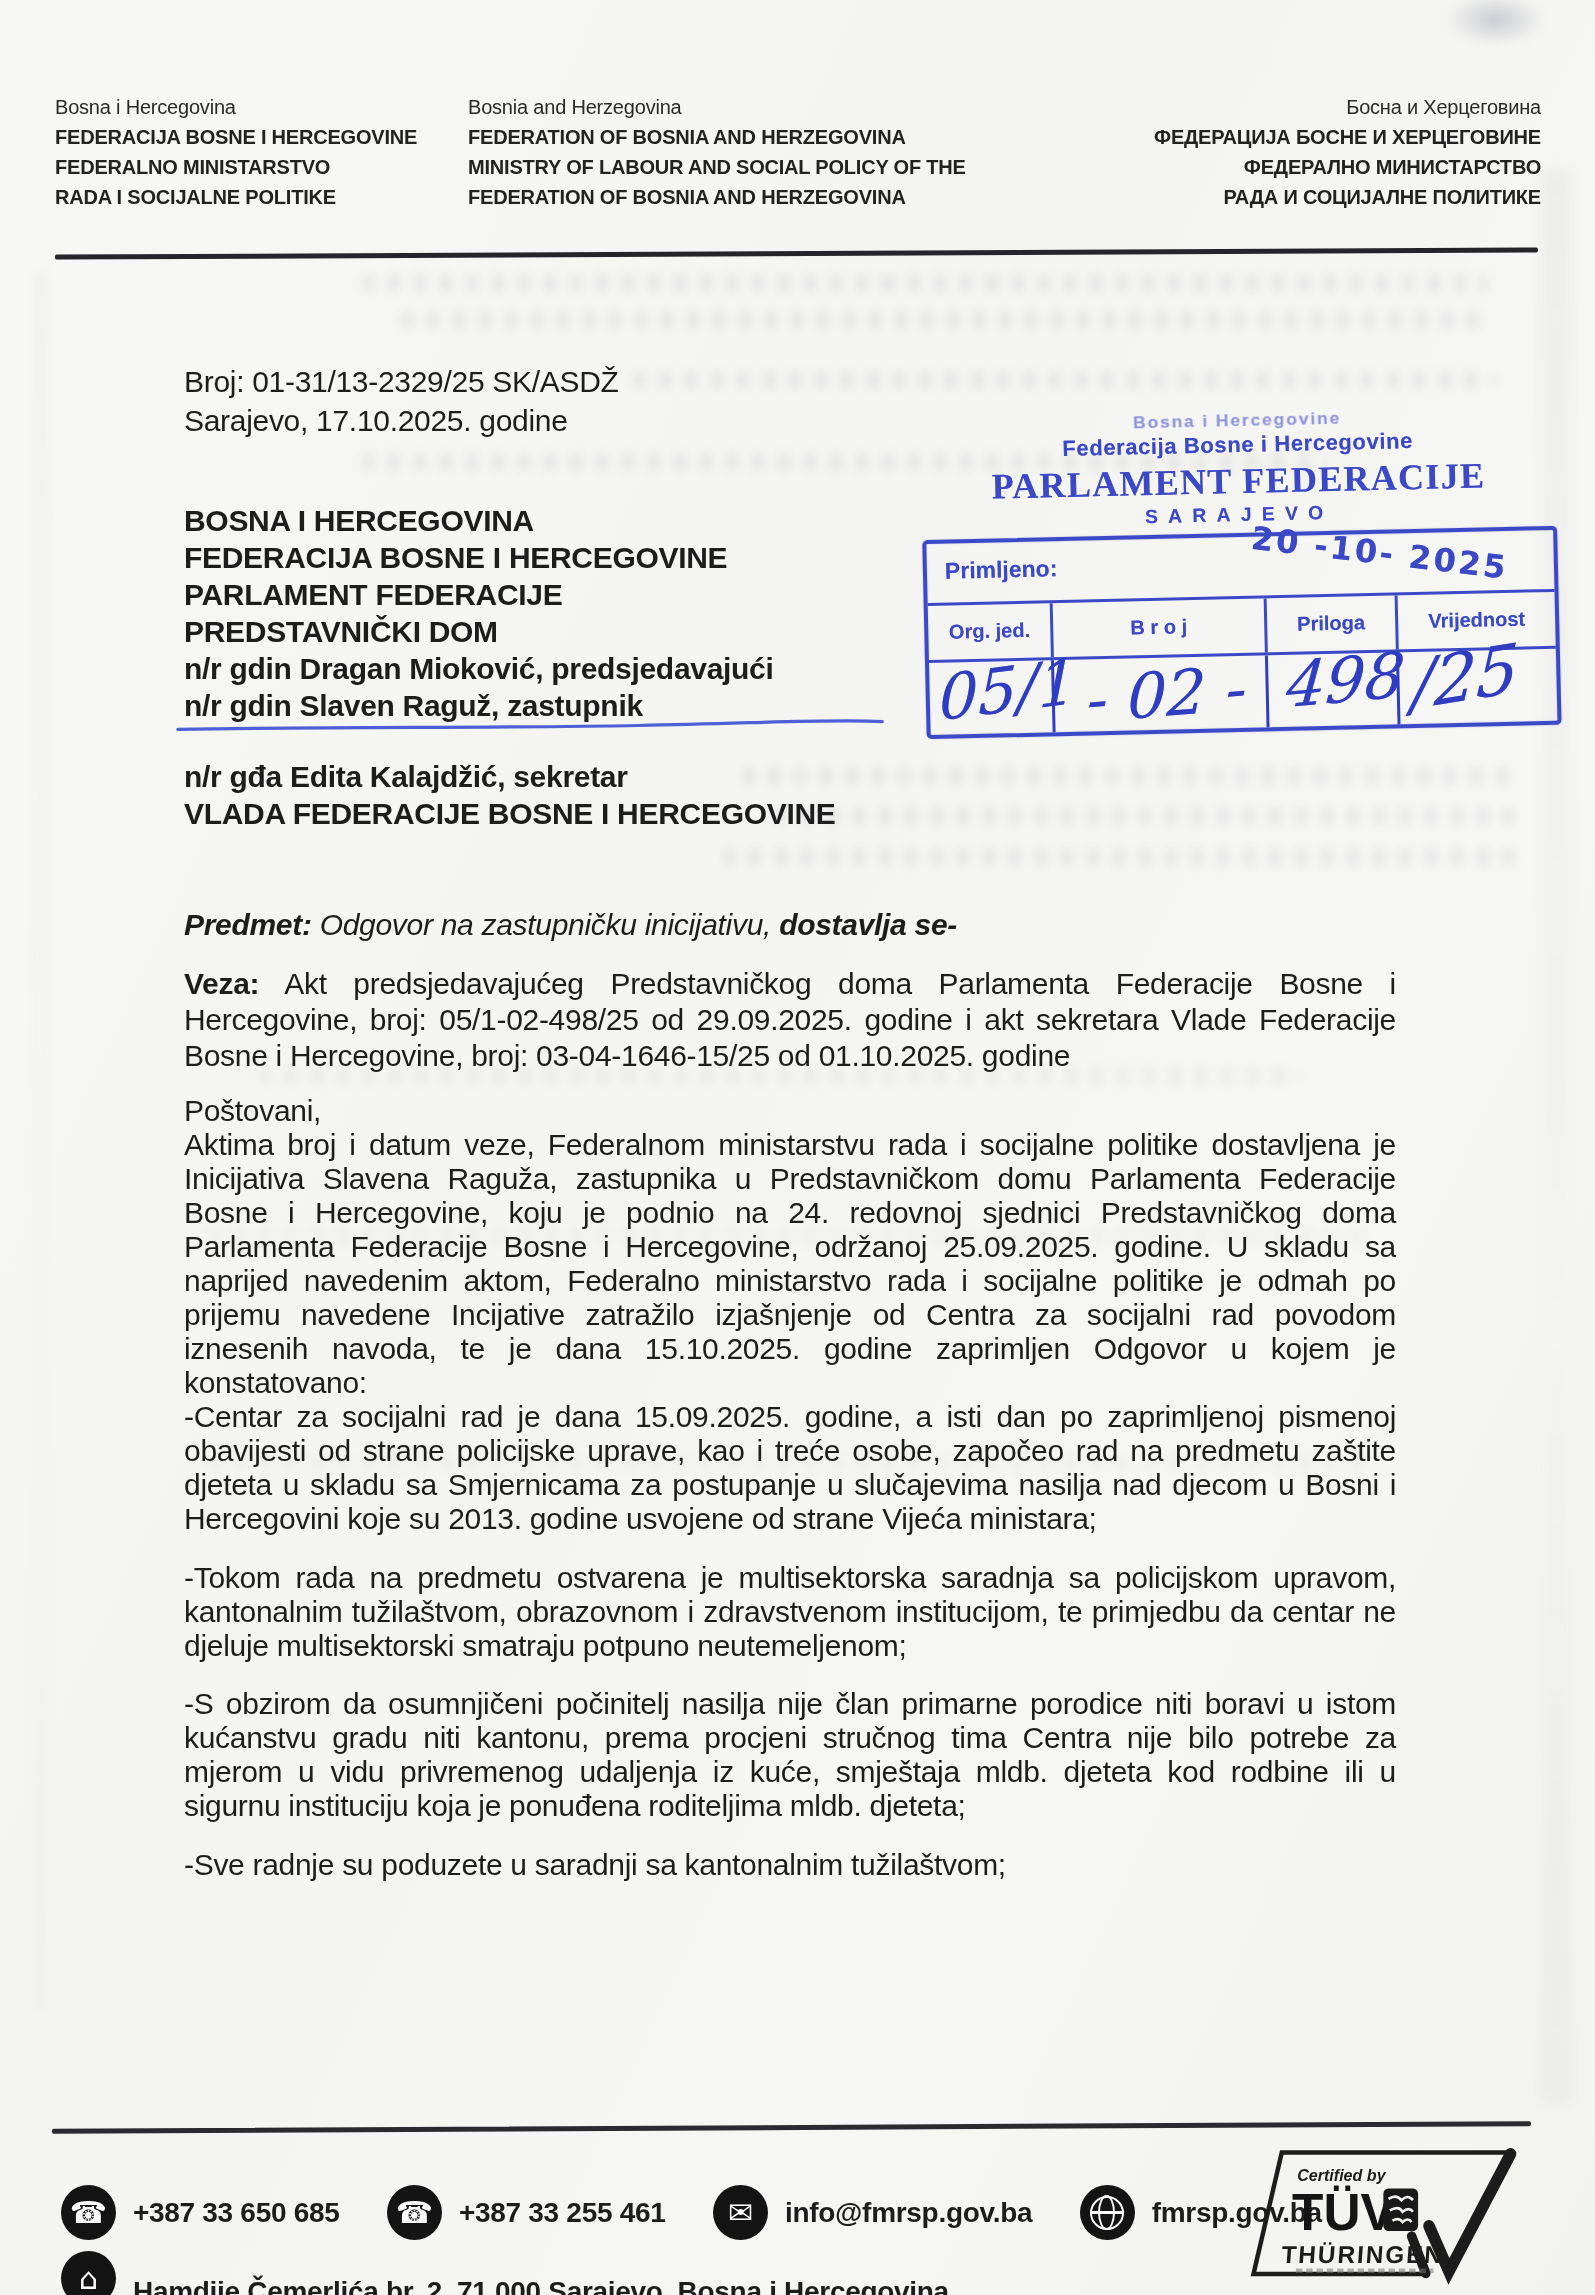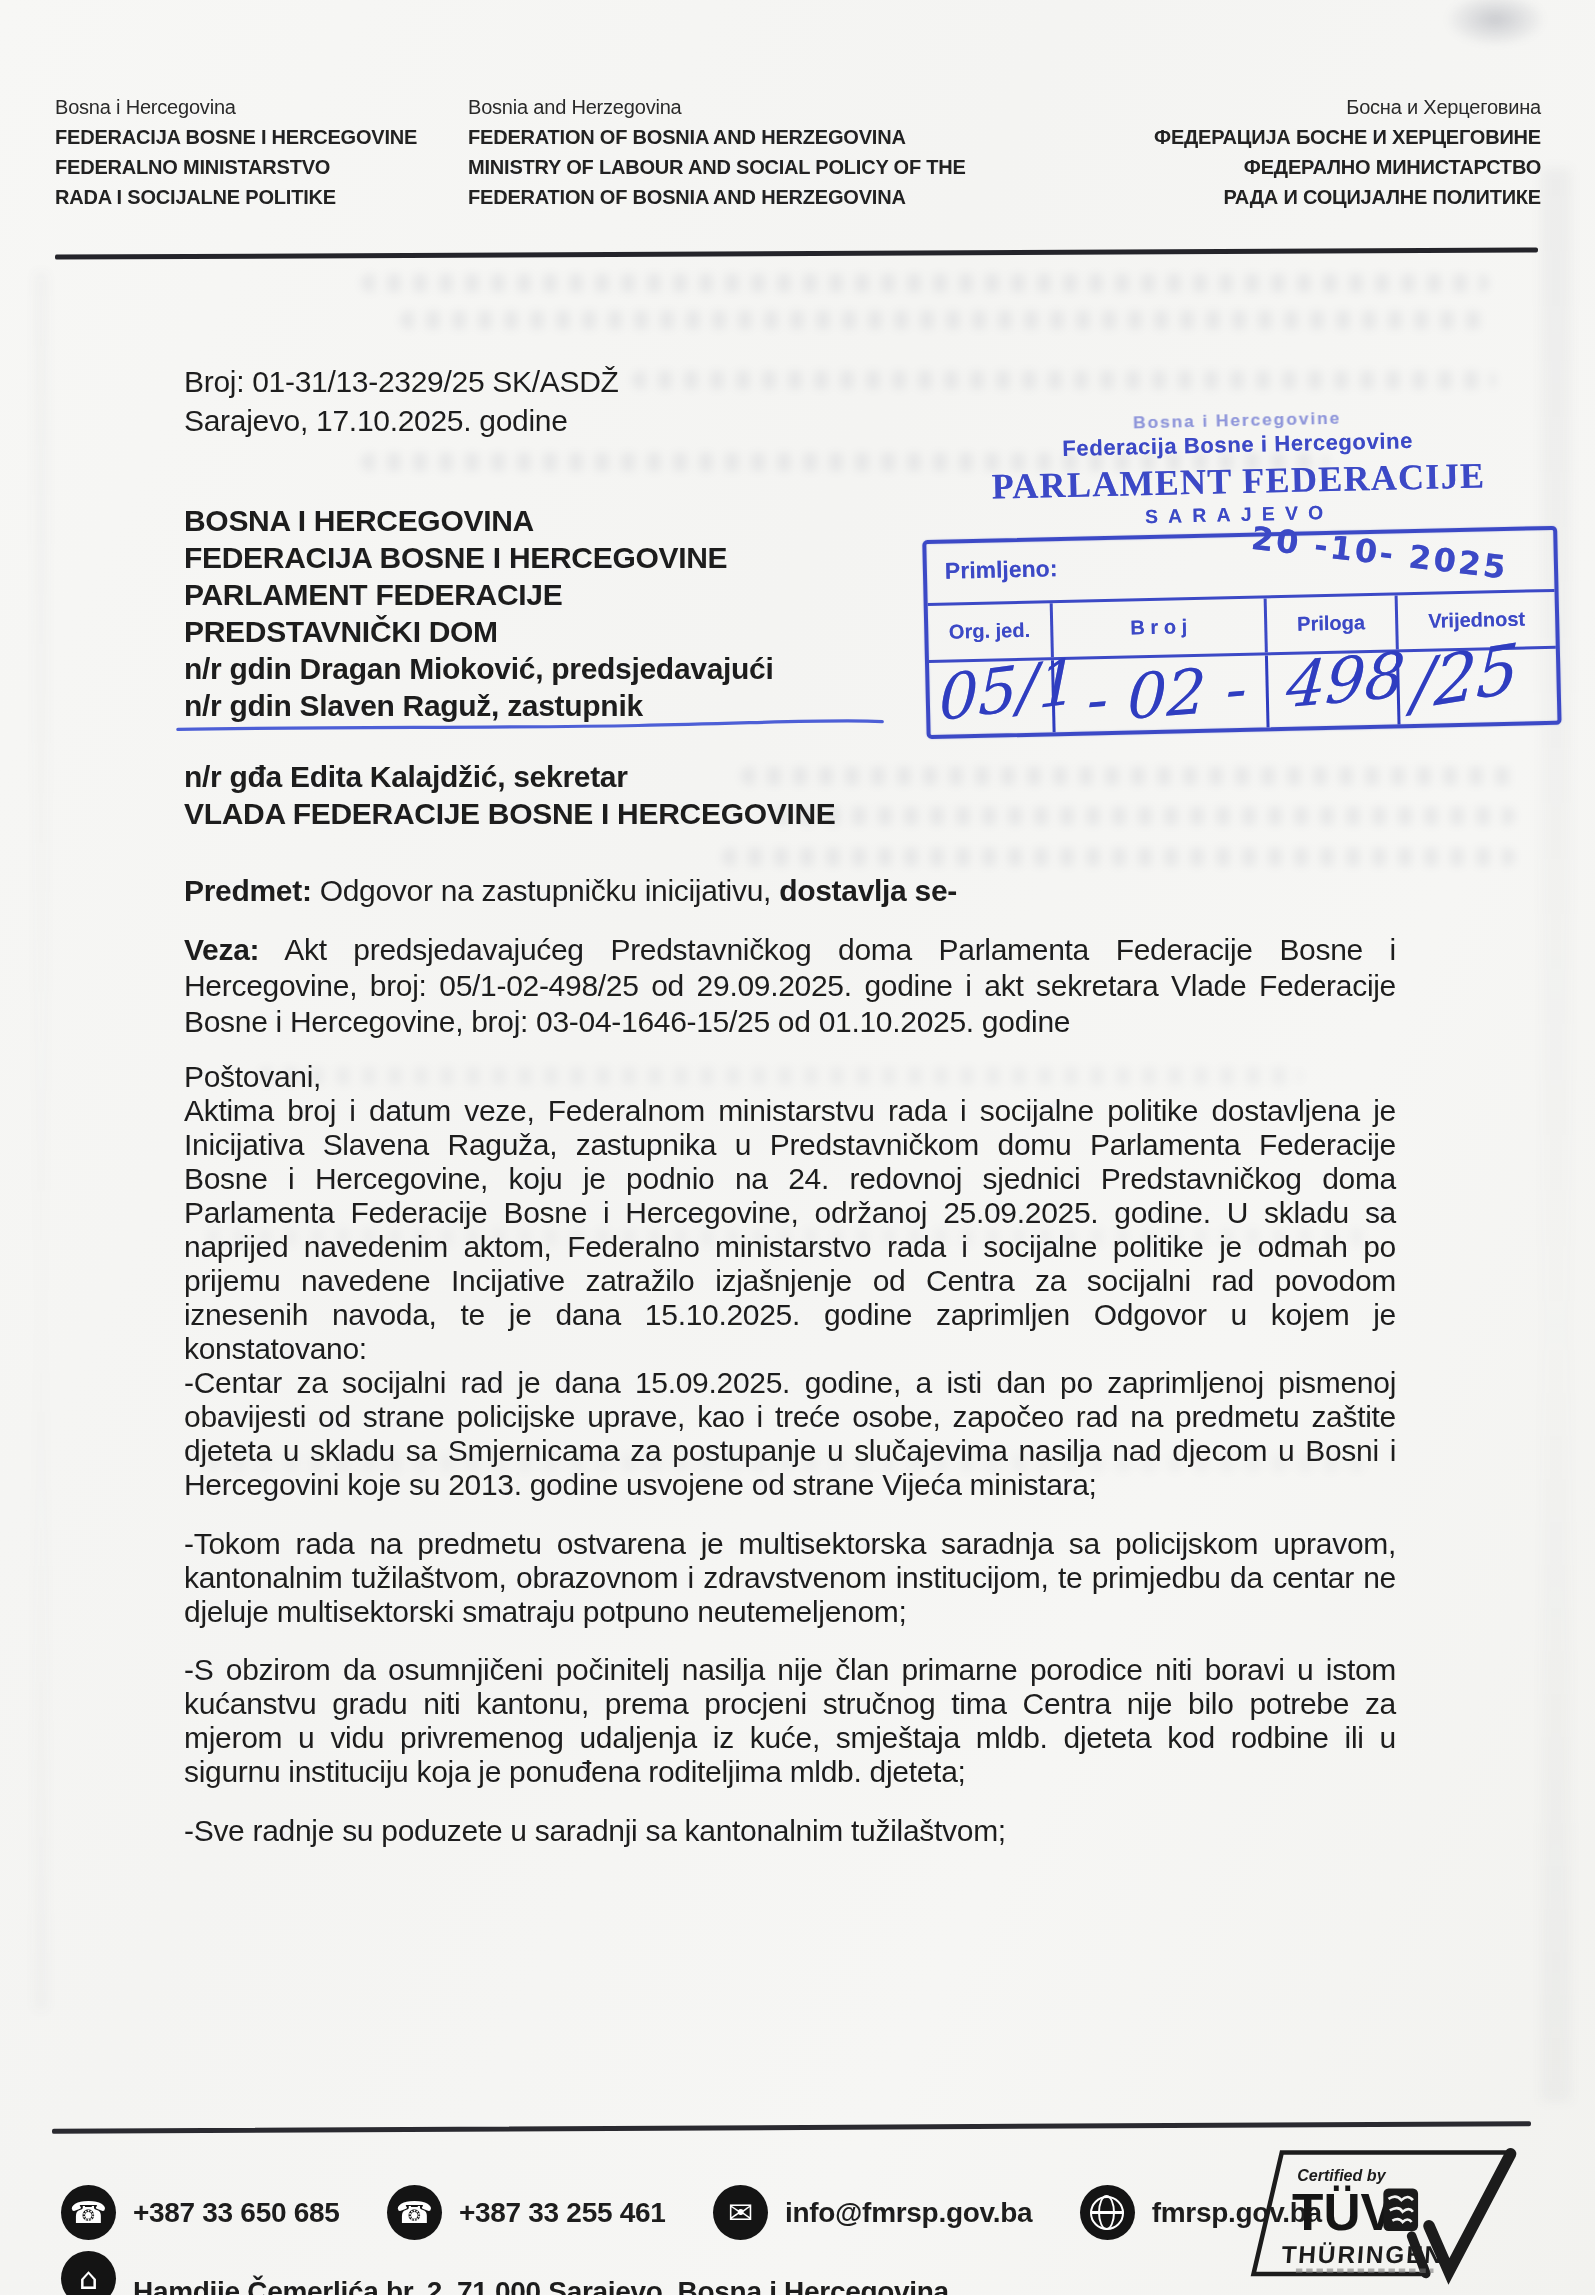--- a/index.html
+++ b/index.html
@@ -44,21 +44,21 @@
     filter:blur(5.8px);pointer-events:none;
   }
   
   .letter{
     position:absolute;left:184px;top:362px;width:1212px;
     font-size:30px;letter-spacing:-0.3px;
   }
   .ref-block{line-height:39px;}
   .addr-block{margin-top:62px;line-height:37px;font-weight:700;}
   .gov-block{margin-top:34px;line-height:37px;font-weight:700;}
-  .subject-line{margin-top:40px;line-height:37px;}
+  .subject-line{margin-top:74px;line-height:37px;font-style:italic;}
   .subject-line .b{font-weight:700;}
   .veza{margin-top:23px;line-height:36px;text-align:justify;}
   .veza .b{font-weight:700;}
   .salutation{margin-top:20px;line-height:34px;}
   .para{line-height:34px;text-align:justify;margin:0;}
   .para.gap{margin-top:24.5px;}
   
   .pen-underline{position:absolute;left:174px;top:717px;pointer-events:none;}
   
   .stamp{

